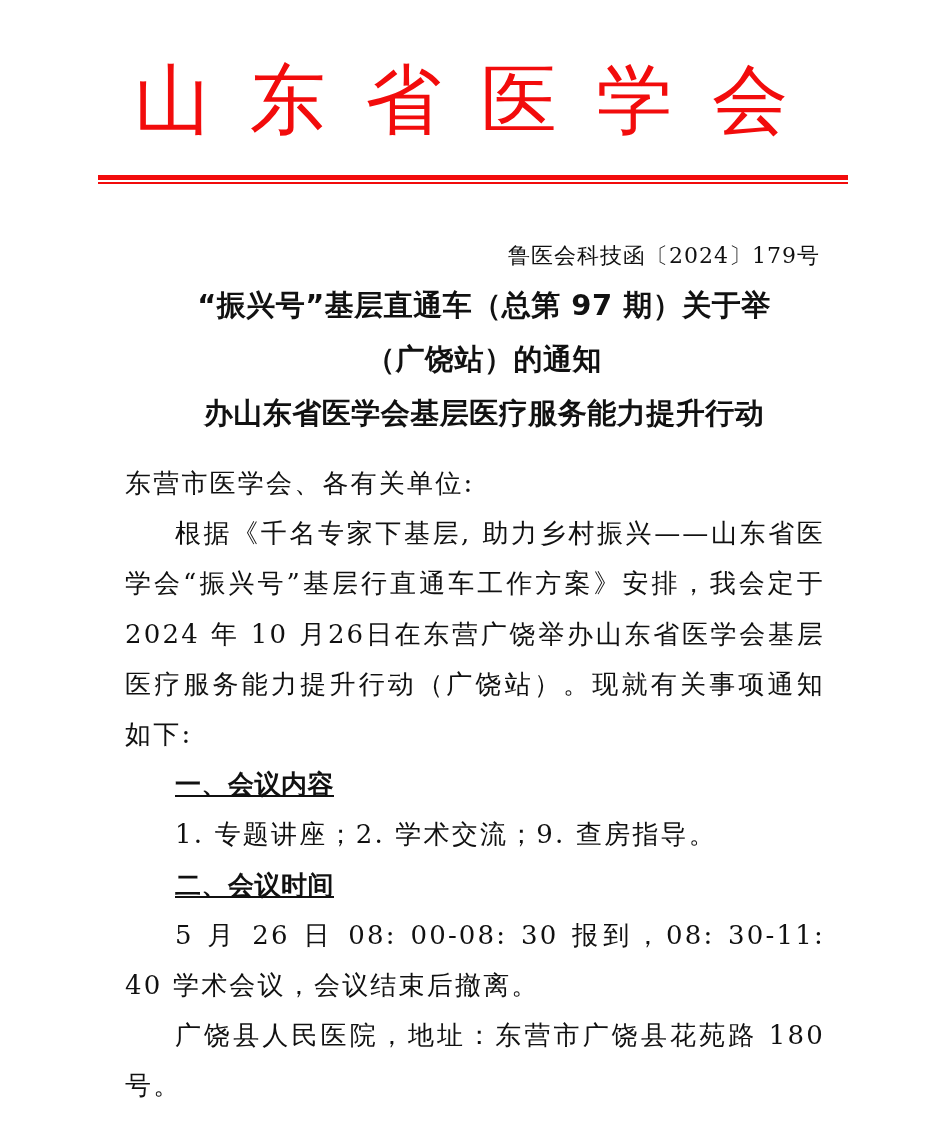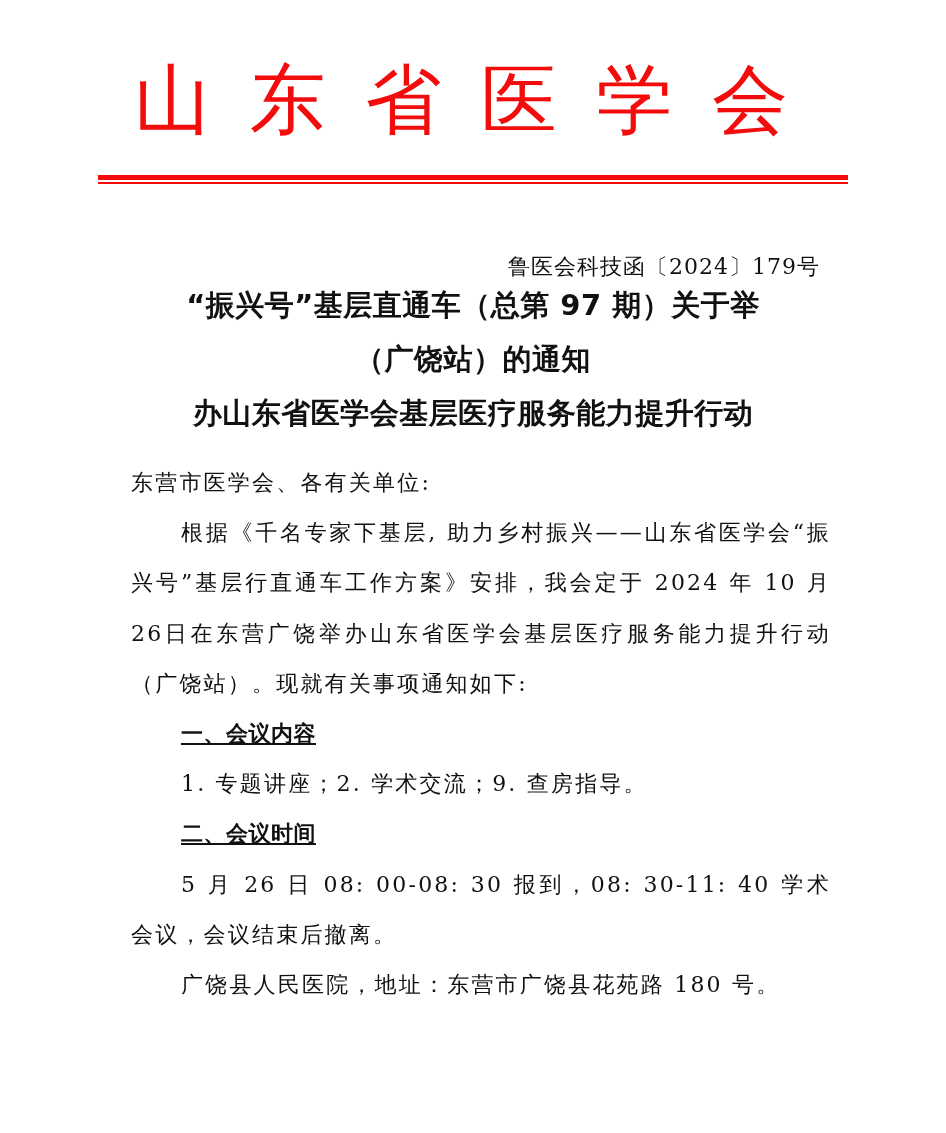--- a/index.html
+++ b/index.html
@@ -12,30 +12,30 @@
     display: flex; justify-content: space-between; align-items: center;
     padding: 0 60px 0 36px; box-sizing: border-box;
   }
   .masthead span {
     color: #f20c0c; font-size: 76px; line-height: 1;
     font-family: "DejaVu Serif", "Liberation Serif", serif; font-weight: normal;
   }
   .rule-thick { position: absolute; left: 98px; top: 175px; width: 750px; height: 5px; background: #f20c0c; }
   .rule-thin  { position: absolute; left: 98px; top: 182px; width: 750px; height: 2px; background: #f20c0c; }
   .docnum {
-    position: absolute; right: 126px; top: 252px; font-size: 22px; letter-spacing: 1px; text-align: center;
+    position: absolute; right: 126px; top: 241px; font-size: 22px; letter-spacing: 1px; text-align: center;
   }
   .title {
-    position: absolute; left: 110px; width: 726px; top: 278px;
+    position: absolute; left: 121px; width: 726px; top: 278px;
     text-align: center; font-family: "DejaVu Sans", "Liberation Sans", sans-serif;
     font-weight: bold; font-size: 29px; line-height: 54px; letter-spacing: 0.5px;
   }
   .body {
-    position: absolute; left: 131px; width: 700px; top: 458px;
-    font-size: 22px; line-height: 50.2px; letter-spacing: 2.2px;
+    position: absolute; left: 125px; width: 700px; top: 458px;
+    font-size: 26px; line-height: 50.2px; letter-spacing: 2.2px;
   }
   .body p { margin: 0; text-align: justify; text-align-last: left; }
   .indent { text-indent: 50px; }
   .heading {
     font-family: "DejaVu Sans", "Liberation Sans", sans-serif; font-weight: bold;
     letter-spacing: 0.5px; padding-left: 50px; text-decoration: underline;
   }
 </style>
 </head>
 <body>

